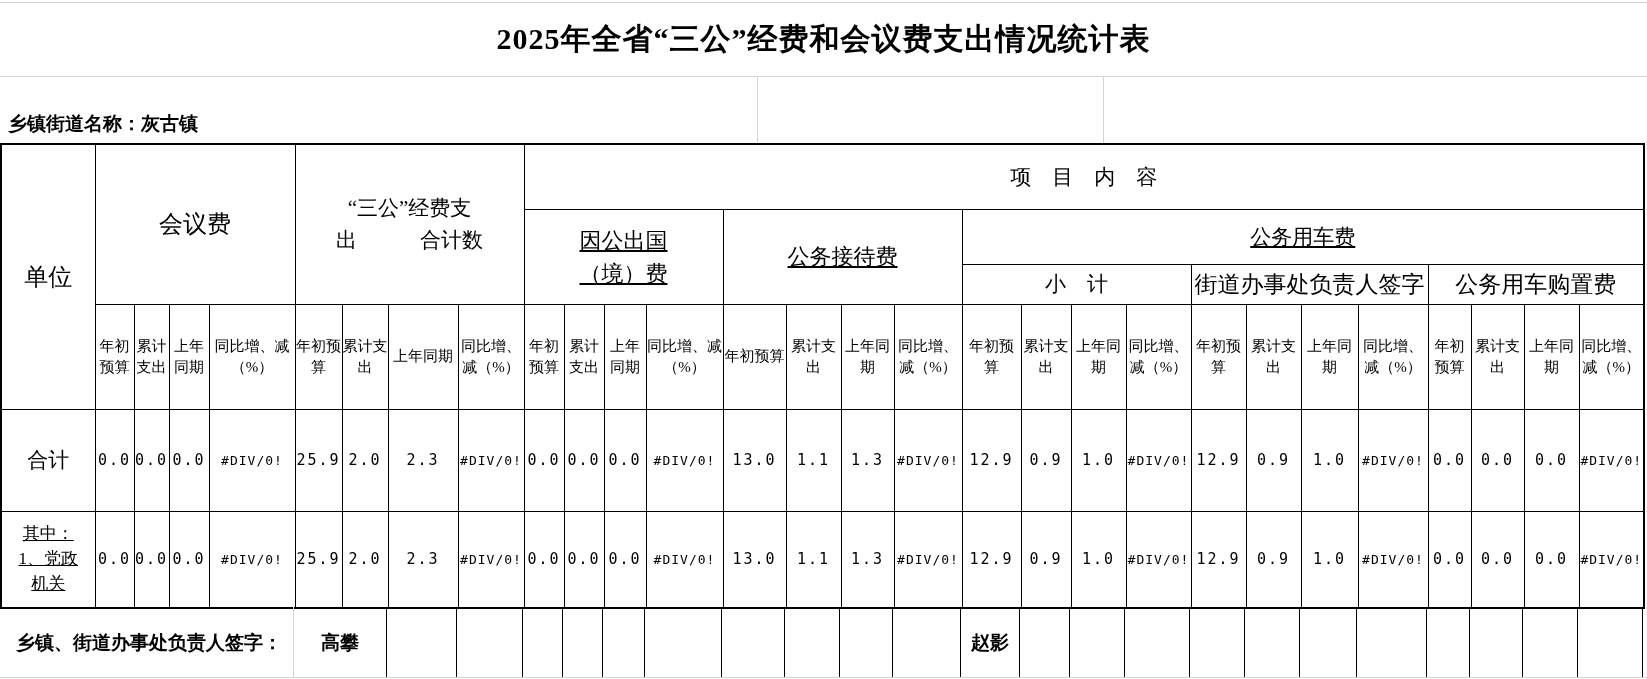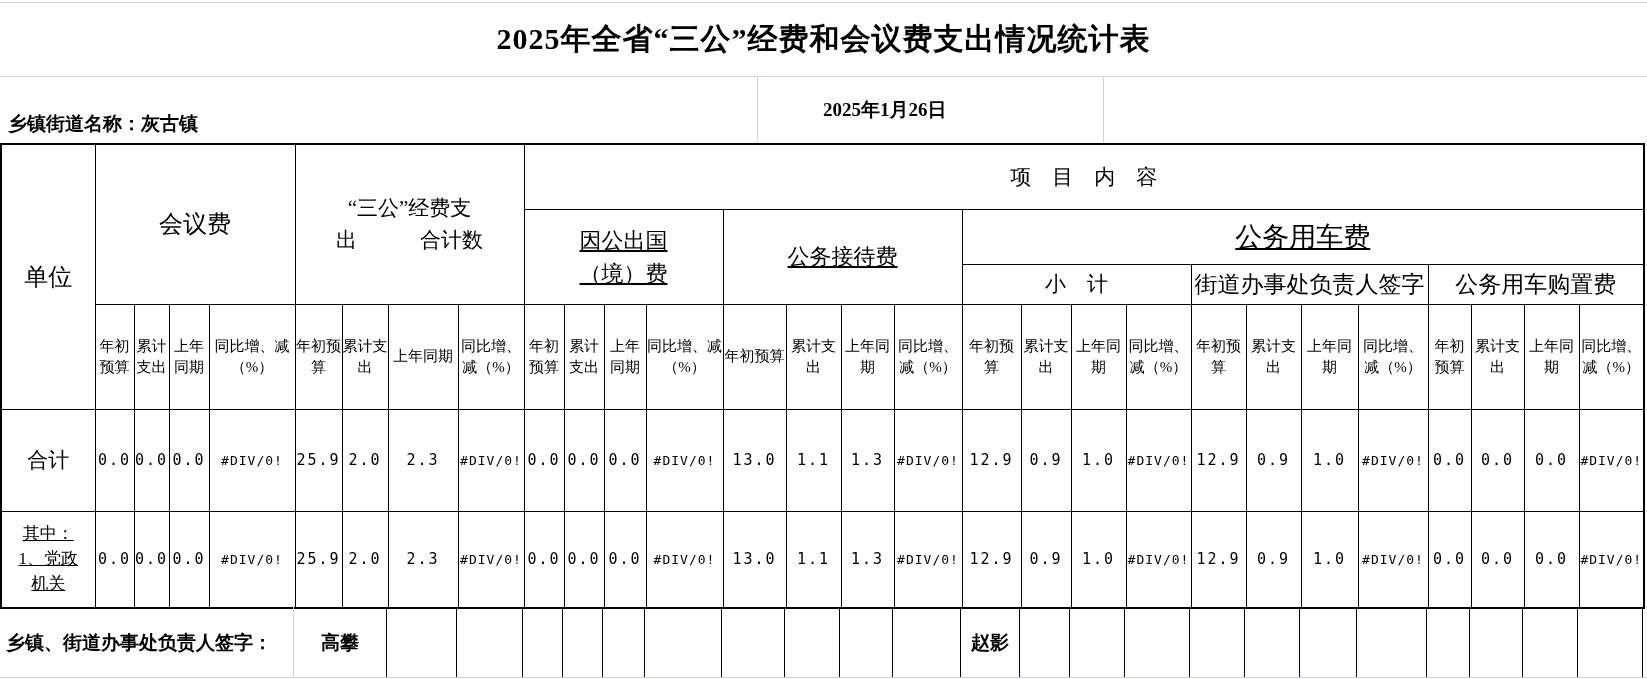--- a/index.html
+++ b/index.html
@@ -30,54 +30,53 @@
   table.main { position:absolute; top:143px; left:0; width:1643px; height:464px;
                border-collapse:collapse; table-layout:fixed; }
   table.main th, table.main td { border:1px solid #000; text-align:center; vertical-align:middle;
                overflow:hidden; padding:0; font-weight:normal; }
   table.main { border:2px solid #000; }
   .g-unit   { font-size:24px; font-weight:bold; }
   .g-big    { font-size:24px; font-weight:bold; }
   .g-sg     { font-size:21px; font-weight:bold; white-space:pre-line; line-height:1.55; }
   .g-proj   { font-size:21px; font-weight:bold; }
   .g-mid    { font-size:22px; font-weight:bold; white-space:pre-line; line-height:1.5; }
-  .g-car    { font-size:27px; font-weight:bold; }
+  .g-car    { font-size:21px; font-weight:bold; }
   .g-sub    { font-size:21px; font-weight:bold; }
   .g-m2     { font-size:23px; font-weight:bold; }
   .metric   { font-size:15px; line-height:1.35; padding:0 1px; }
   .rowlabel { font-size:21px; font-weight:bold; }
   .rowlabel2{ font-size:17px; font-weight:bold; text-align:left; white-space:pre-line;
               line-height:1.45; padding-left:3px;text-decoration:underline; }
   .val { font-family:"DejaVu Sans Mono","Liberation Mono",monospace; font-size:15px; letter-spacing:2px; }
   .err { font-family:"DejaVu Sans Mono","Liberation Mono",monospace; font-size:13px; letter-spacing:1px; }
 
   
   .footerrow { position:absolute; top:607px; left:0; width:1647px; height:71px; display:flex; }
   .fcell { height:71px; border-right:1px solid #000000; display:flex; align-items:center;
            justify-content:center; font-size:19px; font-weight:bold; }
-  .fcell.flabel { justify-content:flex-start; padding-left:6px; border-right:1px solid #ccd4e2; }
+  .fcell.flabel { justify-content:flex-start; padding-left:16px; border-right:1px solid #ccd4e2; }
   .fbottom { position:absolute; top:677px; left:0; width:1647px; height:1px; background:#ccd4e2; }
 </style>
 </head>
 <body>
 
 <div class="page">
 
   <div class="gridline-h" style="top:2px;"></div>
   <div class="gridline-h" style="top:76px;"></div>
   <div class="gridline-v" style="left:757px; top:76px; height:67px;"></div>
   <div class="gridline-v" style="left:1103px; top:76px; height:67px;"></div>
 
   <div class="titlebar">
     <div class="title">2025年全省“三公”经费和会议费支出情况统计表</div>
   </div>
 
   <div class="inforow">
     <div class="info-name">乡镇街道名称：灰古镇</div>
-    <div class="info-date">2025年1月26日</div>
   </div>
 
   <table class="main">
     <colgroup id="cols">
         <col style="width: 94px;">
         <col style="width: 39px;">
         <col style="width: 35px;">
         <col style="width: 40px;">
         <col style="width: 86px;">
         <col style="width: 47px;">

